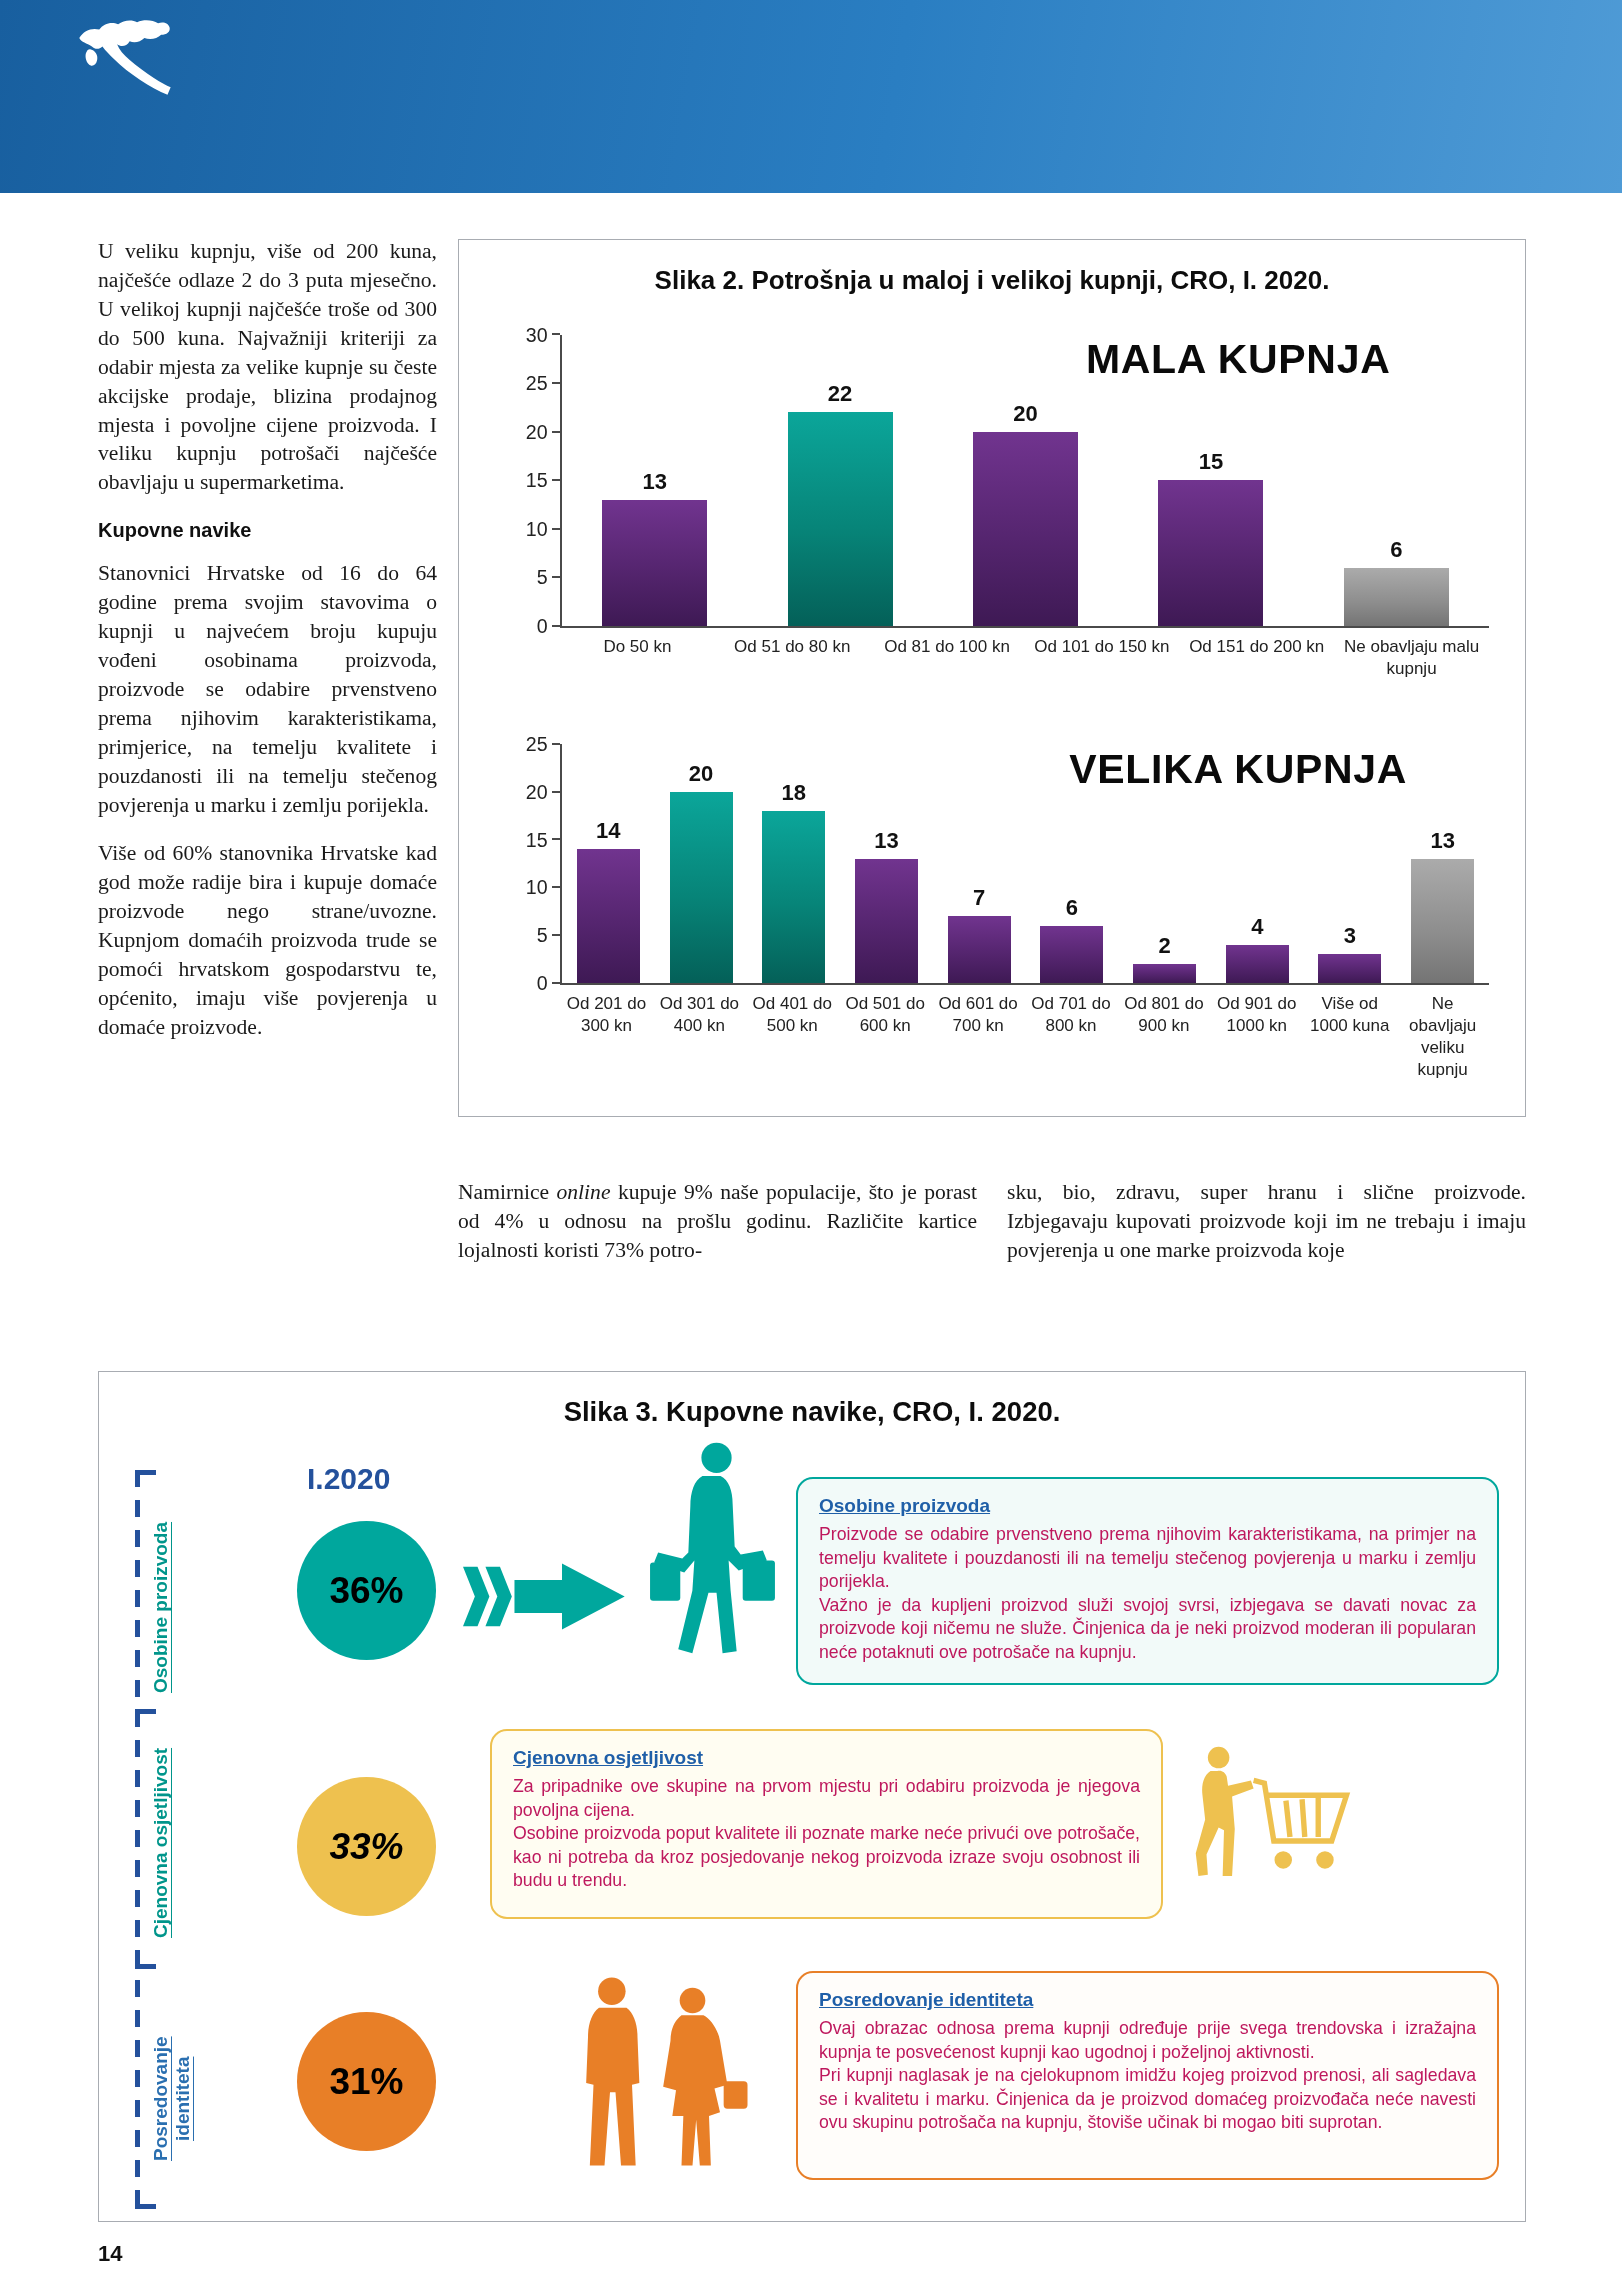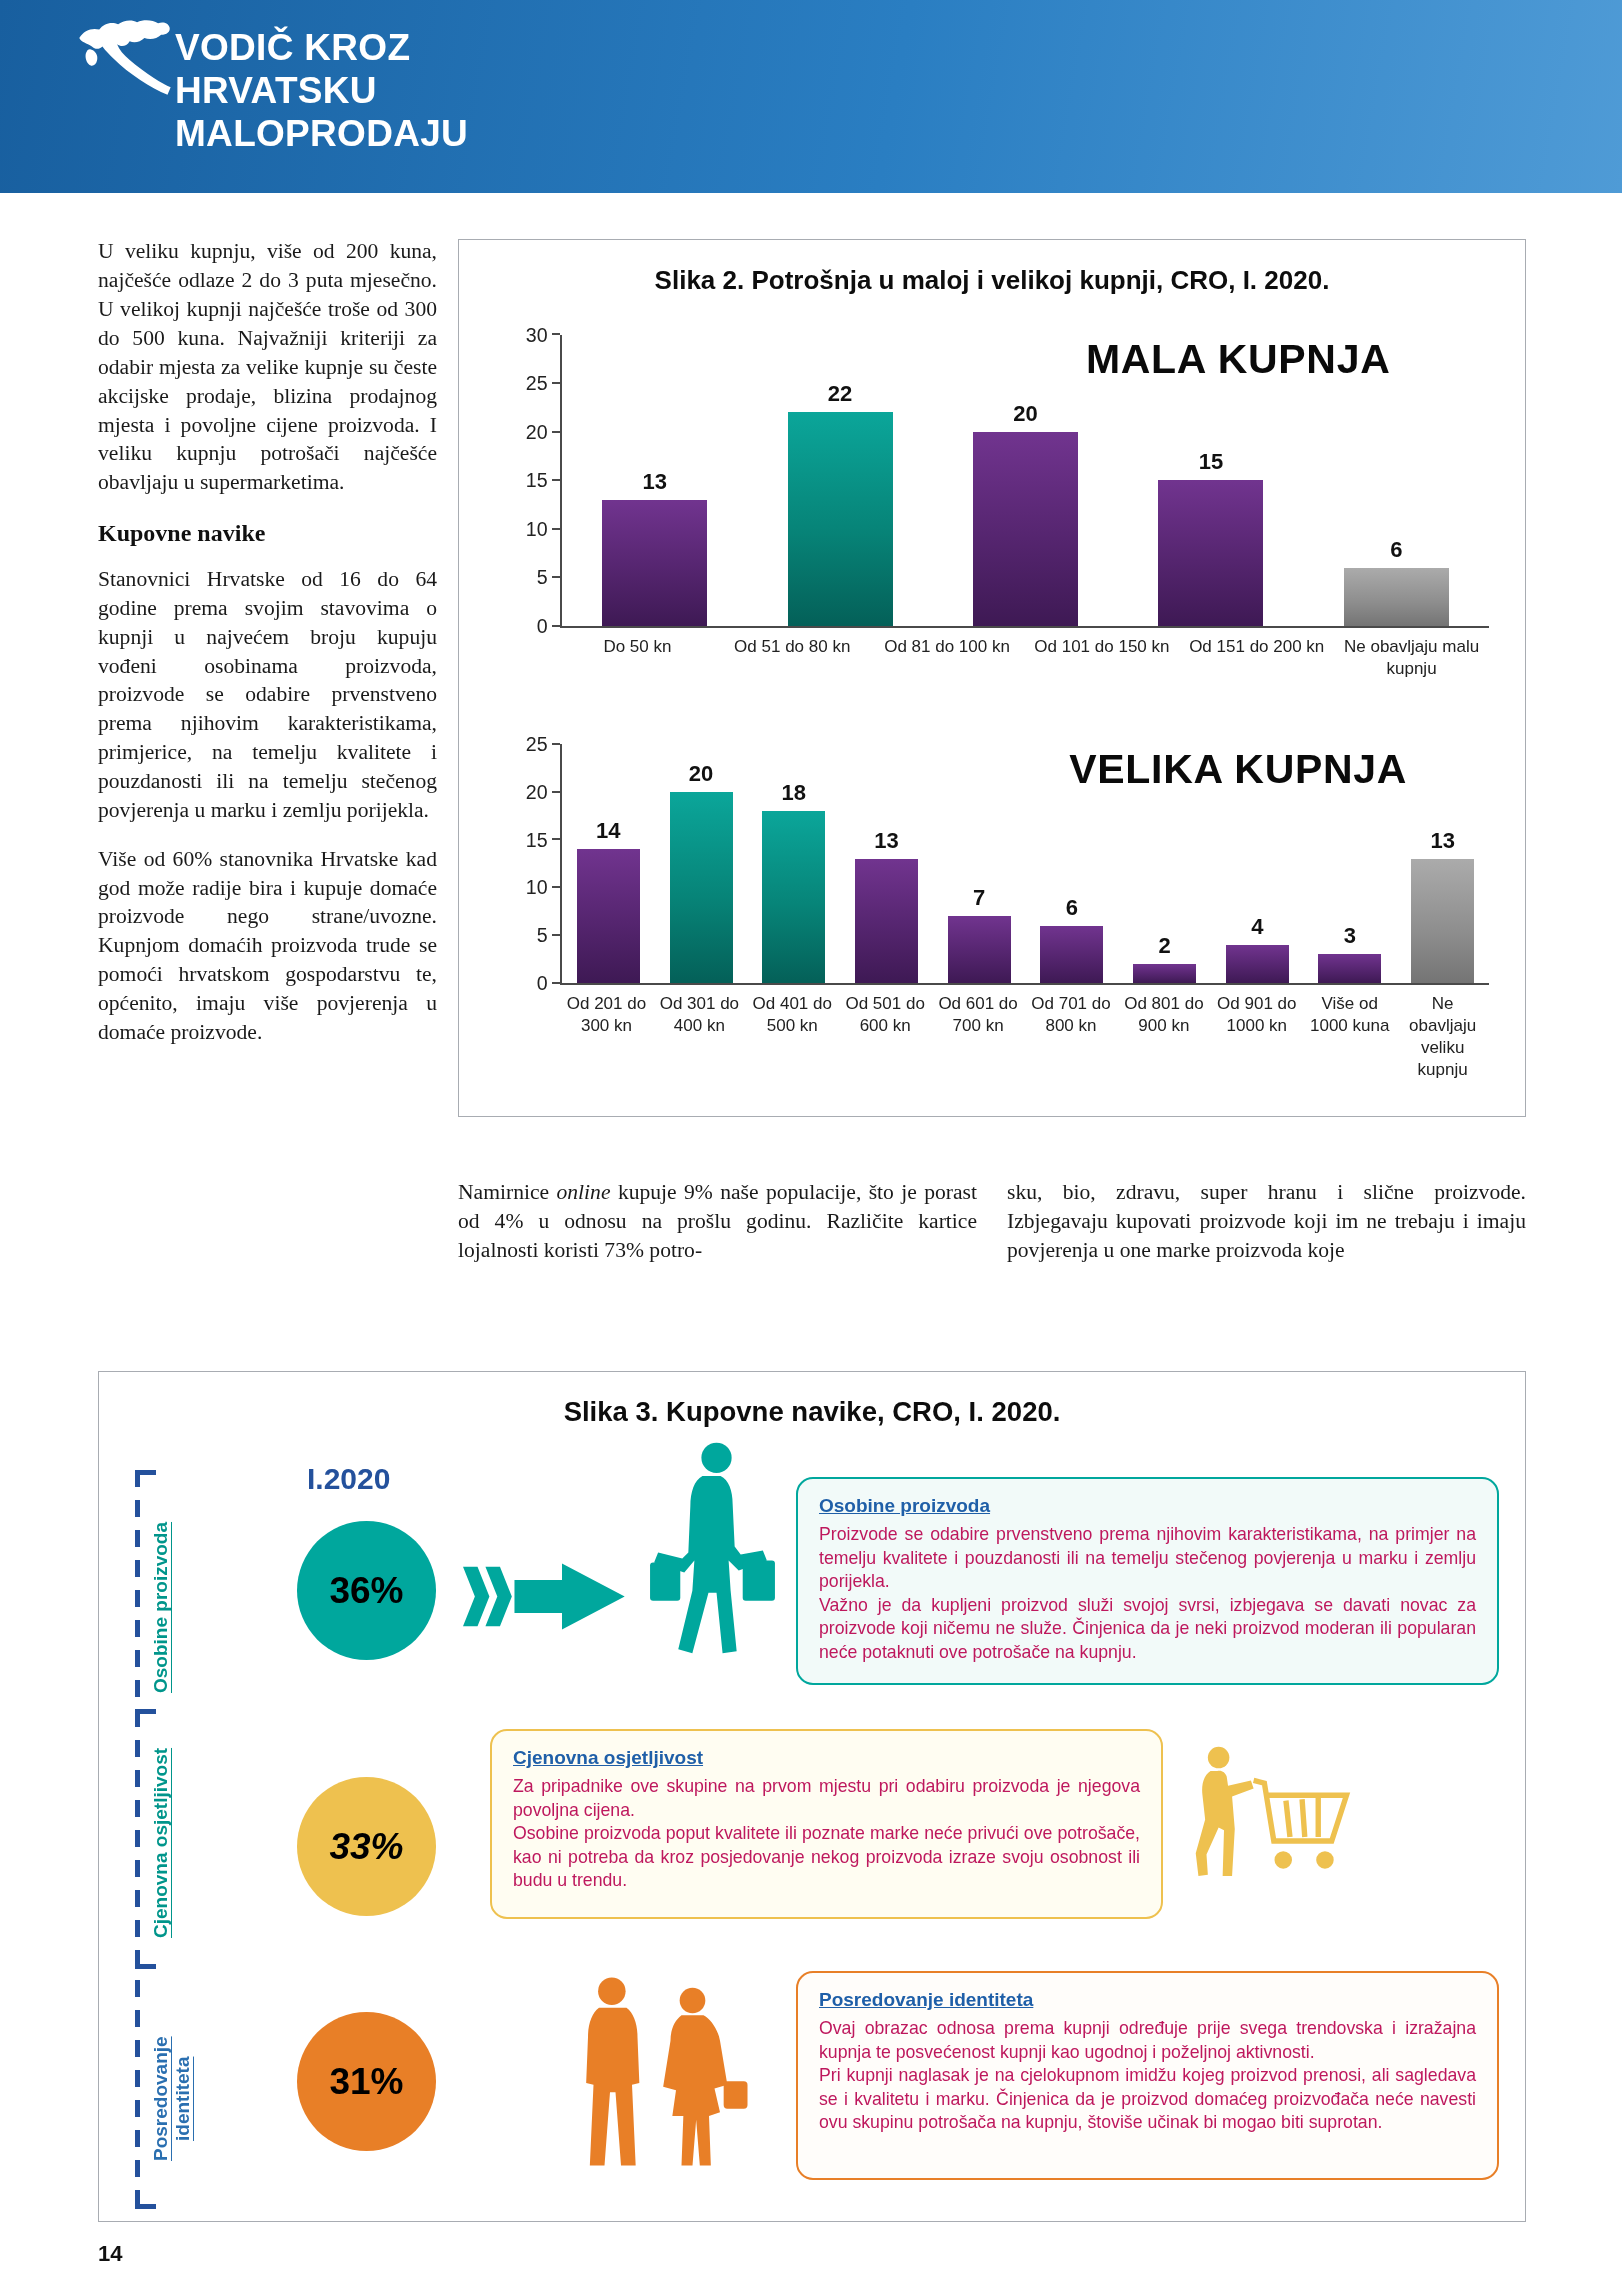--- a/index.html
+++ b/index.html
@@ -10,21 +10,21 @@
   .header{position:absolute;left:0;top:0;width:1623px;height:193px;
           background:linear-gradient(100deg,#185f9f 0%,#2a7ec2 55%,#4f9bd6 100%);}
   .logo{position:absolute;left:73px;top:17px;width:105px;height:85px;color:#fff;}
   .header-title{position:absolute;left:175px;top:26px;font-family:"Liberation Sans",sans-serif;
           font-weight:bold;font-size:37px;line-height:43px;color:#fff;letter-spacing:0.3px;}
 
   
   .left-col{position:absolute;left:98px;top:237px;width:339px;font-size:21.6px;line-height:1.34;
           text-align:justify;hyphens:auto;}
   .left-col p{margin:0 0 19.6px 0;}
-  .left-col h2{font-family:Liberation Serif, serif;font-size:24px;color:#101010;
+  .left-col h2{font-family:Liberation Sans, sans-serif;font-size:20px;color:#101010;
           margin:3.9px 0 15.7px 0;}
 
   
   .fig2{position:absolute;left:458px;top:239px;width:1068px;height:878px;border:1.3px solid #a8acb2;
           box-sizing:border-box;background:#fff;}
   .fig2-title{margin:25px 13px 0 13px;text-align:center;font-family:"Liberation Sans",sans-serif;
           font-weight:bold;font-size:26px;color:#0d0d0d;}
   .chart{margin:0 36px 0 39px;}
   .chart.first{margin-top:39px;}
   .chart.second{margin-top:65px;}
@@ -88,25 +88,20 @@
     <div class="logo">
       <svg viewBox="0 0 200 160" fill="currentColor" aria-hidden="true">
         <path d="M12,40 C20,26 36,20 50,24 C58,12 74,8 86,14 C96,6 112,4 122,10 C136,4 152,6 162,12
                  C172,8 182,12 184,20 C186,28 178,34 168,34 C160,42 146,44 136,40 C128,48 116,50 108,46
                  C102,56 92,58 84,52 C88,62 96,72 108,82 C122,94 138,106 154,116 C166,124 178,130 186,134
                  L180,148 C164,142 146,132 128,120 C110,108 92,94 78,80 C70,72 62,64 56,56
                  C50,62 42,62 36,56 C26,50 16,48 12,40 Z
                  M34,62 C42,64 48,72 46,82 C44,92 36,96 30,90 C24,84 22,72 26,66 C28,62 31,61 34,62 Z"></path>
       </svg>
     </div>
-    <div class="header-title">
-      <div>VODIČ KROZ</div>
-      <div>HRVATSKU</div>
-      <div>MALOPRODAJU</div>
-    </div>
   </div>
 
   <div class="left-col">
     <p>U veliku kupnju, više od 200 kuna, najčešće odlaze 2 do 3 puta mjesečno. U velikoj kupnji najčešće troše od 300 do 500 kuna. Najvažniji kriteriji za odabir mjesta za velike kupnje su česte akcijske prodaje, blizina prodajnog mjesta i povoljne cijene proizvoda. I veliku kupnju potrošači najčešće obavljaju u supermarketima.</p>
     <h2>Kupovne navike</h2>
     <p>Stanovnici Hrvatske od 16 do 64 godine prema svojim stavovima o kupnji u najvećem broju kupuju vođeni osobinama proizvoda, proizvode se odabire prvenstveno prema njihovim karakteristikama, primjerice, na temelju kvalitete i pouzdanosti ili na temelju stečenog povjerenja u marku i zemlju porijekla.</p>
     <p>Više od 60% stanovnika Hrvatske kad god može radije bira i kupuje domaće proizvode nego strane/uvozne. Kupnjom domaćih proizvoda trude se pomoći hrvatskom gospodarstvu te, općenito, imaju više povjerenja u domaće proizvode.</p>
   </div>
 
   <div class="fig2">

